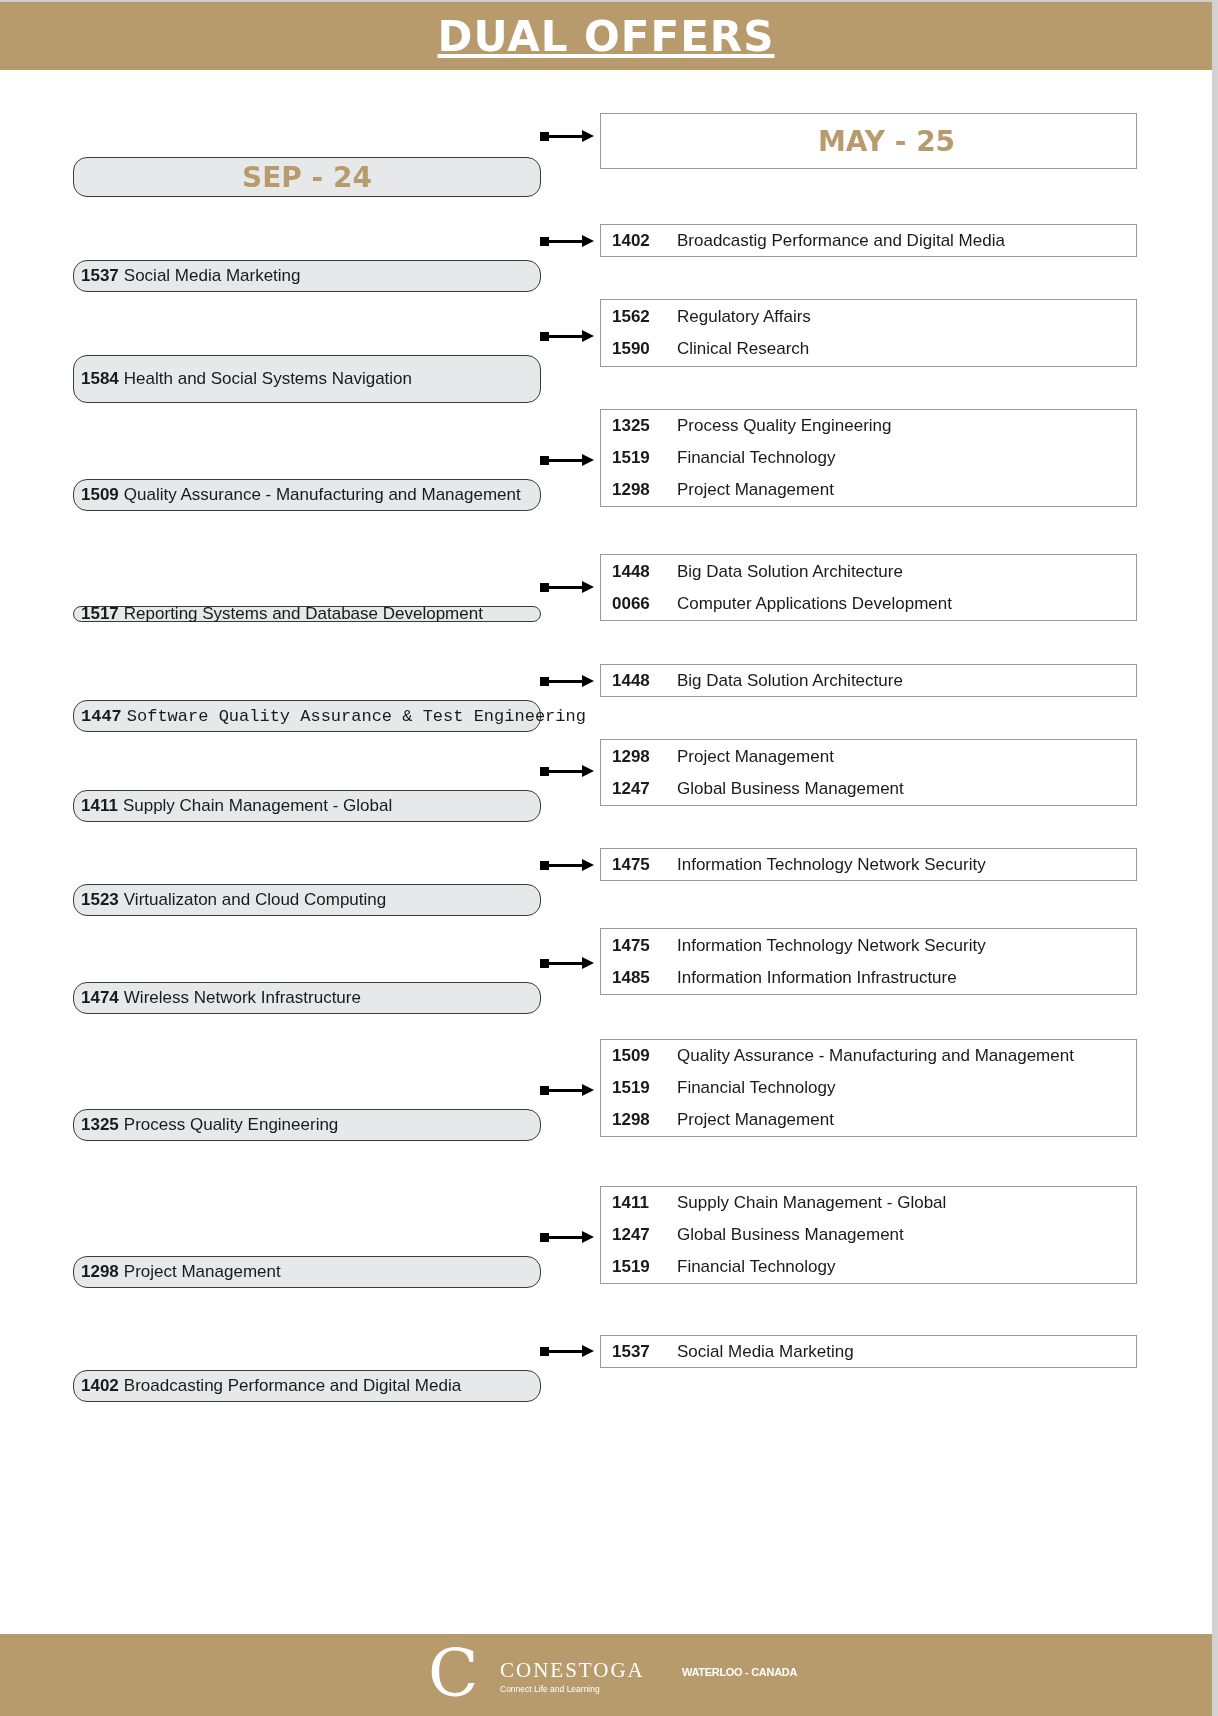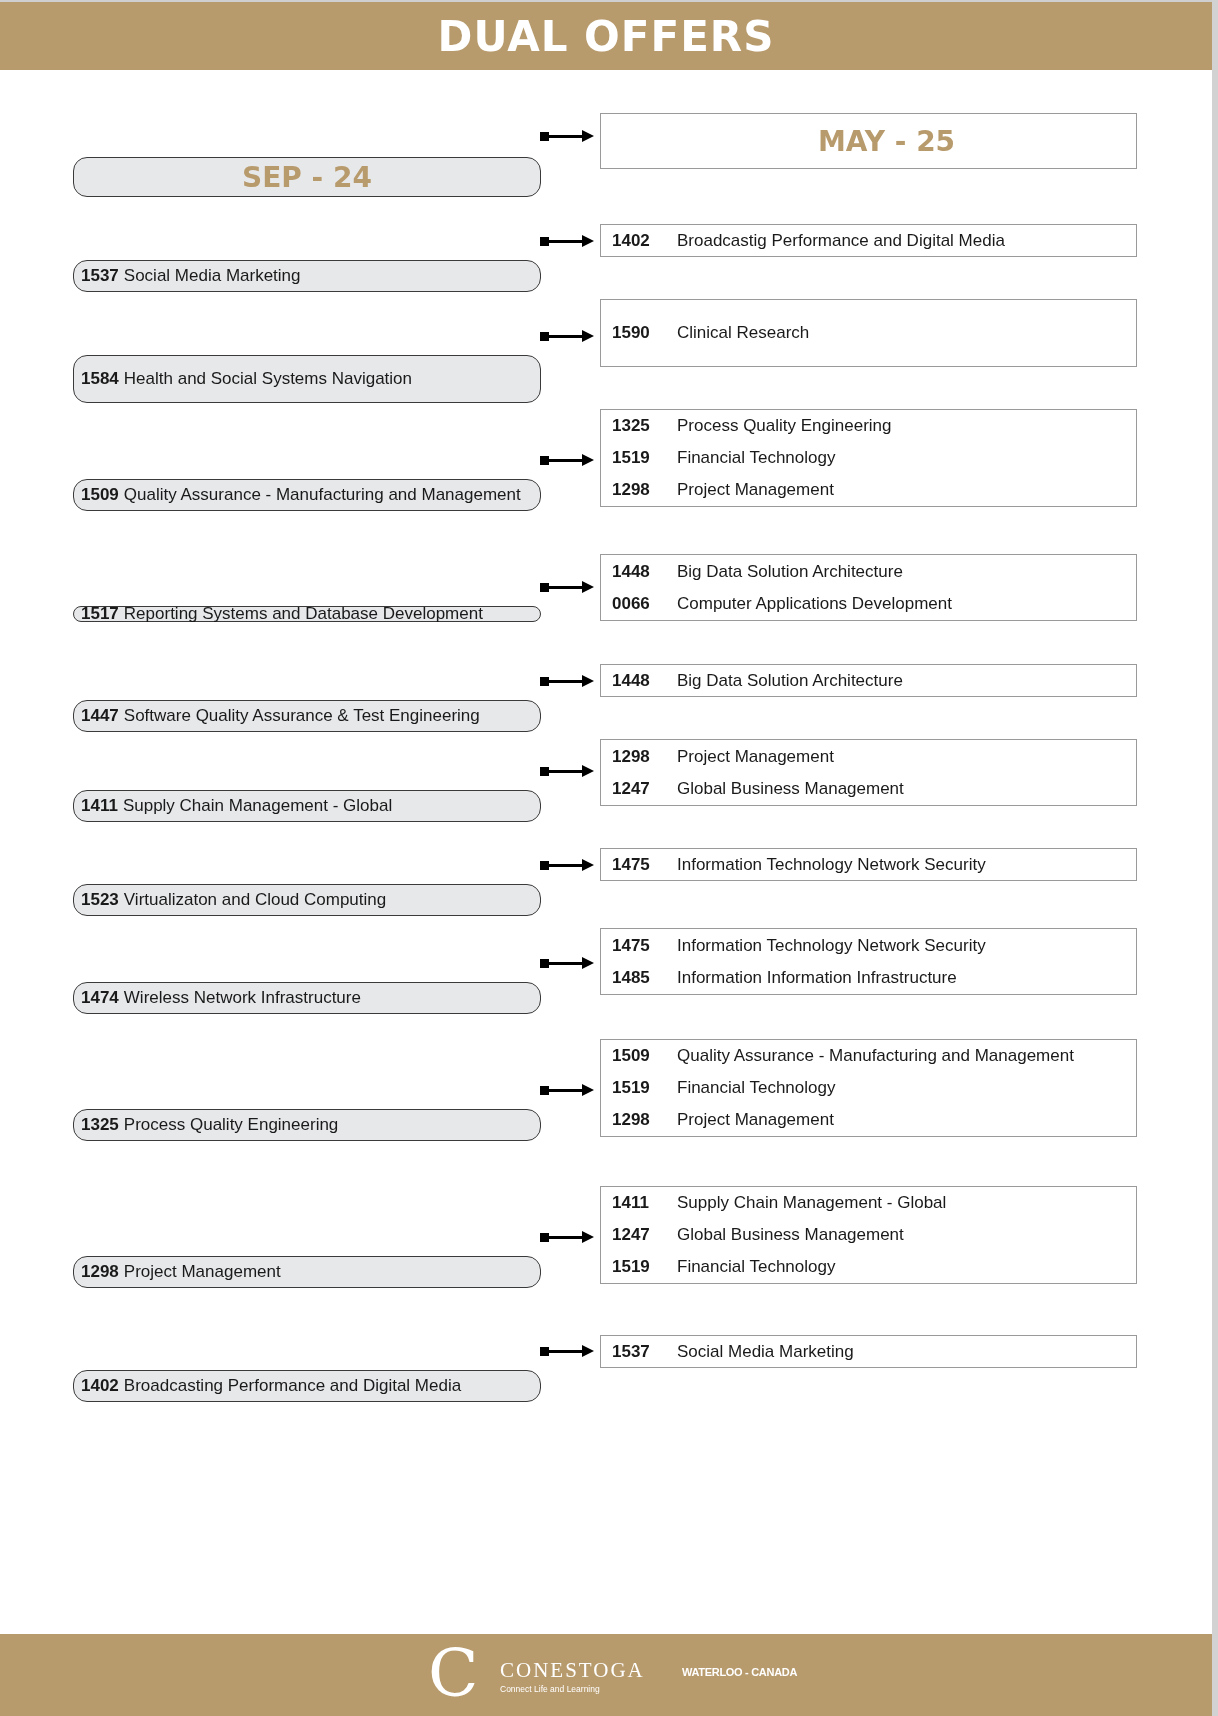--- a/index.html
+++ b/index.html
@@ -11,20 +11,21 @@
   }
   .frame-top { position: absolute; left: 0; top: 0; width: 1218px; height: 2px; background: #cfcfcf; }
   .frame-right { position: absolute; right: 0; top: 0; width: 6px; height: 1716px; background: #d2d2d2; }
   .header {
     position: absolute; left: 0; top: 2px; width: 1212px; height: 68px;
     background: #b89b6d; display: flex; align-items: center; justify-content: center;
   }
   .header h1 {
     margin: 0; color: #ffffff; font-weight: 900; font-size: 42px; letter-spacing: 1px;
     font-family: "DejaVu Sans", sans-serif;
+    text-decoration: underline;
   }
   .footer {
     position: absolute; left: 0; top: 1634px; width: 1212px; height: 82px;
     background: #b89b6d;
   }
   .logo-c {
     position: absolute; left: 428px; top: 10px; width: 54px; height: 60px;
     color: #ffffff; font-family: "DejaVu Serif", serif; font-size: 66px; line-height: 60px;
   }
   .logo-name {
@@ -115,20 +116,24 @@
       <span class="code">1584</span>
       <span>Health and Social Systems Navigation</span>
     </div>
     <div class="arrow" style="left: 540px; top: 329px;">
       <div class="sq"></div>
       <div class="line"></div>
       <div class="head-tri"></div>
     </div>
     <div class="box" style="top: 299px; height: 68px;">
       <div class="row">
+        <span class="code">1562</span>
+        <span class="name">Regulatory Affairs</span>
+      </div>
+      <div class="row">
         <span class="code">1590</span>
         <span class="name">Clinical Research</span>
       </div>
     </div>
     <div class="pill" style="top: 444px; height: 32px;">
       <span class="code">1509</span>
       <span>Quality Assurance - Manufacturing and Management</span>
     </div>
     <div class="arrow" style="left: 540px; top: 453px;">
       <div class="sq"></div>
@@ -161,21 +166,21 @@
     <div class="box" style="top: 554px; height: 67px;">
       <div class="row">
         <span class="code">1448</span>
         <span class="name">Big Data Solution Architecture</span>
       </div>
       <div class="row">
         <span class="code">0066</span>
         <span class="name">Computer Applications Development</span>
       </div>
     </div>
-    <div class="pill" style="top: 665px; height: 32px;">
+    <div class="pill" style="top: 665px; height: 32px; font-family: Liberation Mono, monospace;">
       <span class="code">1447</span>
       <span>Software Quality Assurance &amp; Test Engineering</span>
     </div>
     <div class="arrow" style="left: 540px; top: 674px;">
       <div class="sq"></div>
       <div class="line"></div>
       <div class="head-tri"></div>
     </div>
     <div class="box" style="top: 664px; height: 33px;">
       <div class="row">

